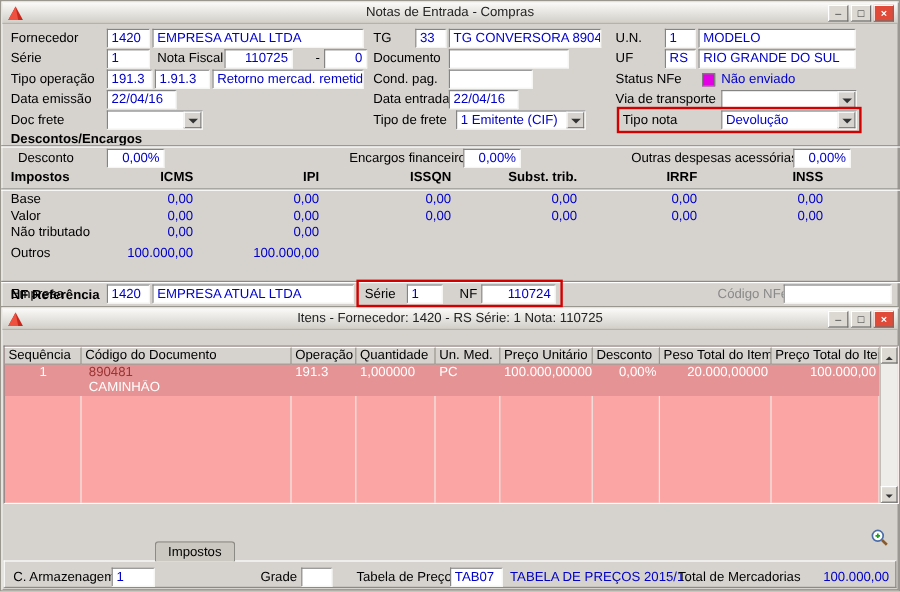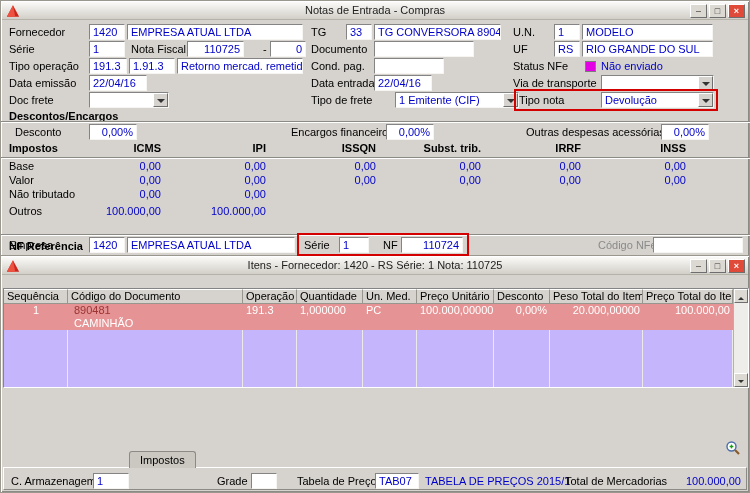--- a/index.html
+++ b/index.html
@@ -35,21 +35,21 @@
   .bluetext { position:absolute; color:#0000c8; height:28px; line-height:16px; white-space:nowrap; }
   .redbox { position:absolute; border:2px solid #d40000; z-index:40; pointer-events:none; }
 
   .taxrow { position:absolute; left:8px; width:677px; display:grid;
             grid-template-columns:80px 72px 105px 110px 105px 100px 105px; height:13px; line-height:13px; }
   .taxrow .c { text-align:right; color:#0000c8; }
   .taxrow .h { text-align:right; font-weight:bold; color:#000; }
   .taxrow .l { text-align:left; color:#000; }
   .taxrow .lb { text-align:left; font-weight:bold; color:#000; }
 
-  .listbox { position:absolute; left:2px; top:32px; width:746px; height:100px; background:#c4b5fd;
+  .listbox { position:absolute; left:2px; top:32px; width:746px; height:132px; background:#fca5a5;
              border:1px solid; border-color:#848484 #fff #fff #848484; }
   .ghead { position:absolute; left:0; top:0; width:729px; height:15px; display:grid;
            grid-template-columns:64px 175px 54px 66px 54px 77px 56px 93px 90px; background:#d6d3ce; }
   .gh { border-right:1px solid #98958e; border-bottom:1px solid #98958e; border-top:1px solid #fff;
         padding:0 3px; line-height:13px; white-space:nowrap; overflow:hidden; font-size:11px; }
   .glines { position:absolute; left:0; top:15px; bottom:0; width:729px; display:grid;
             grid-template-columns:64px 175px 54px 66px 54px 77px 56px 93px 90px; }
   .glines span { border-right:1px solid #eceae7; }
   .irow { position:absolute; left:0; top:15px; width:729px; height:26px; display:grid;
           grid-template-columns:64px 175px 54px 66px 54px 77px 56px 93px 90px;
@@ -136,21 +136,21 @@
       <span></span>
       <span class="ddbtn"></span>
     </div>
 
     <span class="lbl" style="left:8px;top:91px;">Doc frete</span>
     <div class="fld dd" style="left:88px;top:91px;width:80px;">
       <span></span>
       <span class="ddbtn"></span>
     </div>
     <span class="lbl" style="left:310px;top:91px;">Tipo de frete</span>
-    <div class="fld dd" style="left:394px;top:91px;width:124px;">
+    <div class="fld dd" style="left:379px;top:91px;width:108px;">
       <span>1 Emitente (CIF)</span>
       <span class="ddbtn"></span>
     </div>
     <span class="lbl" style="left:518px;top:91px;">Tipo nota</span>
     <div class="fld dd" style="left:600px;top:91px;width:113px;">
       <span>Devolução</span>
       <span class="ddbtn"></span>
     </div>
     <div class="redbox" style="left:513px;top:88px;width:204px;height:22px;"></div>
 

